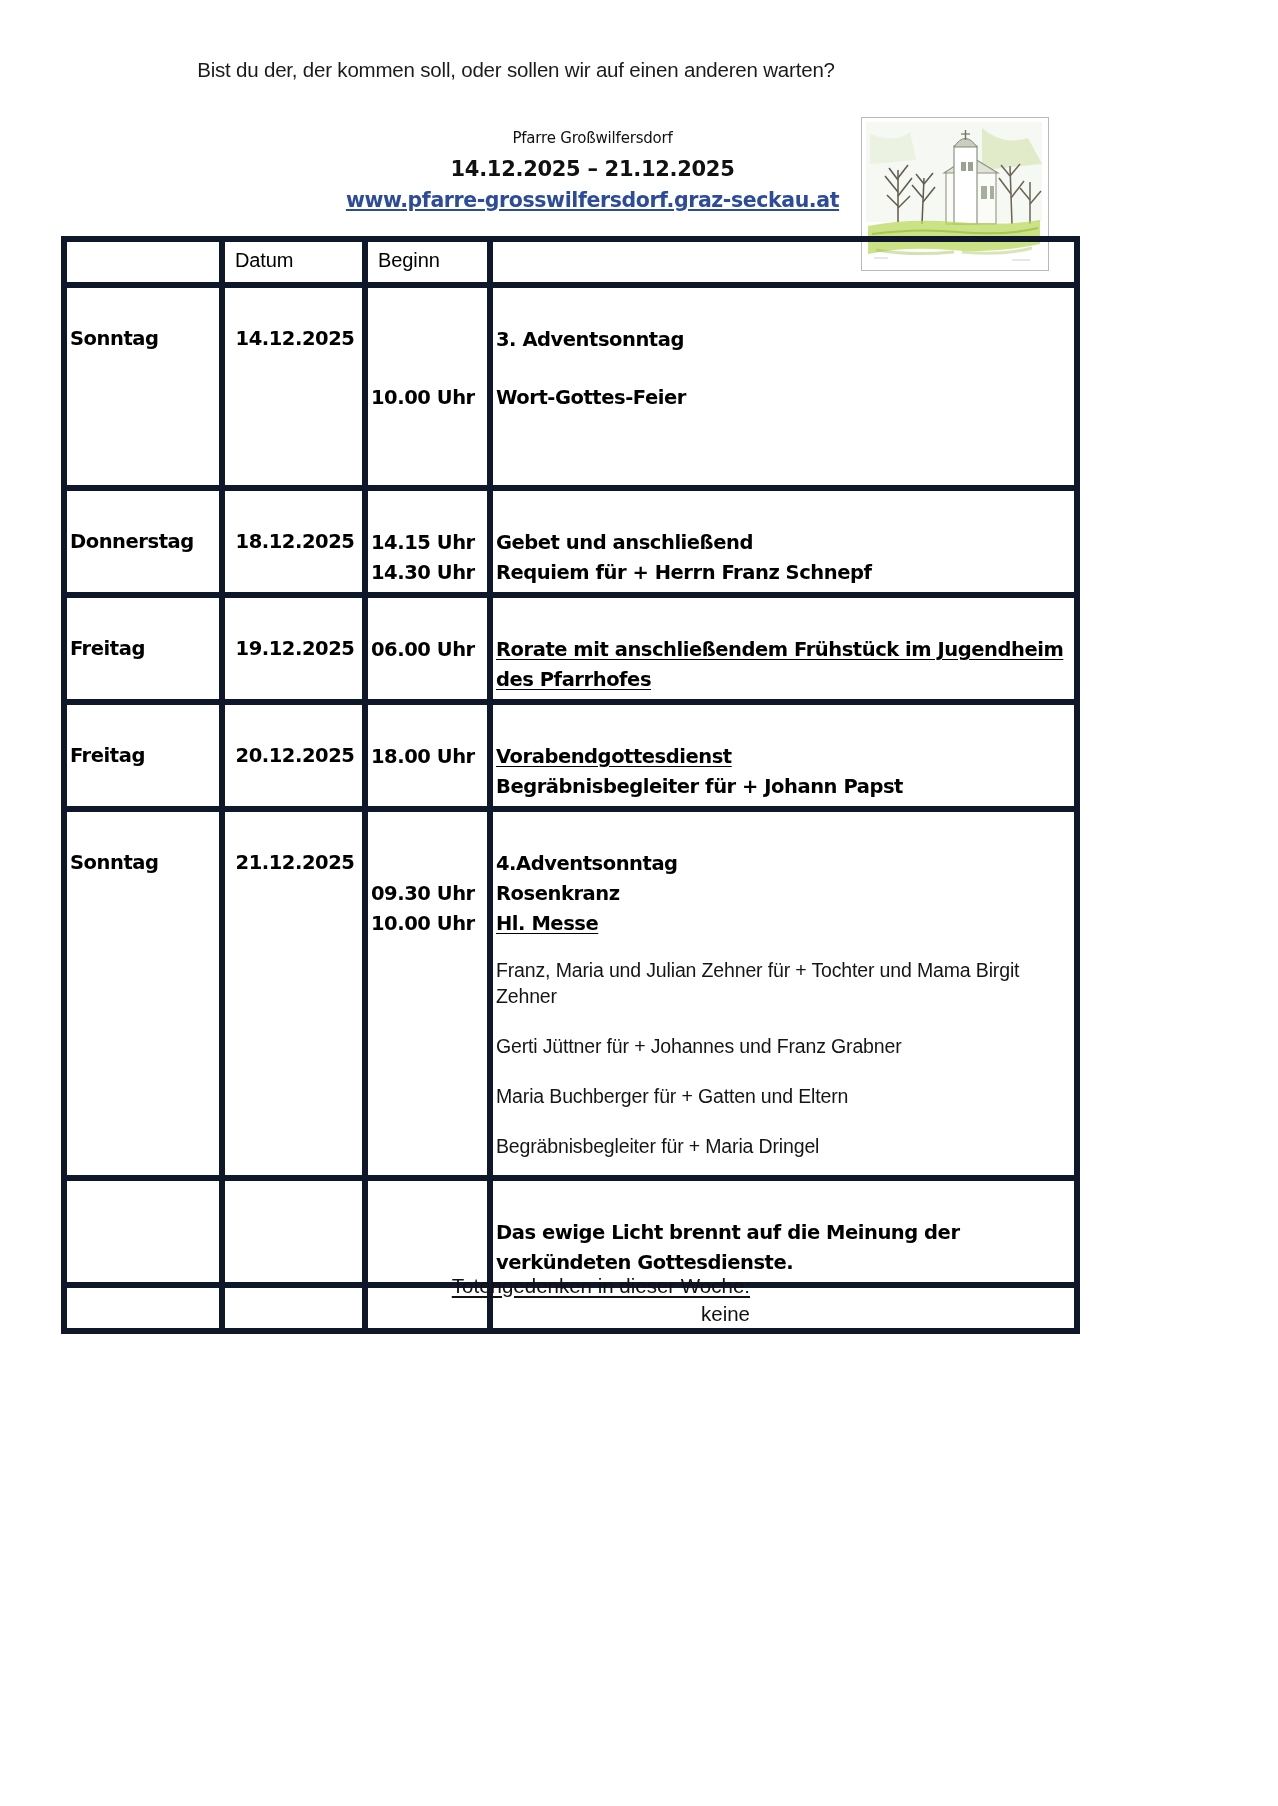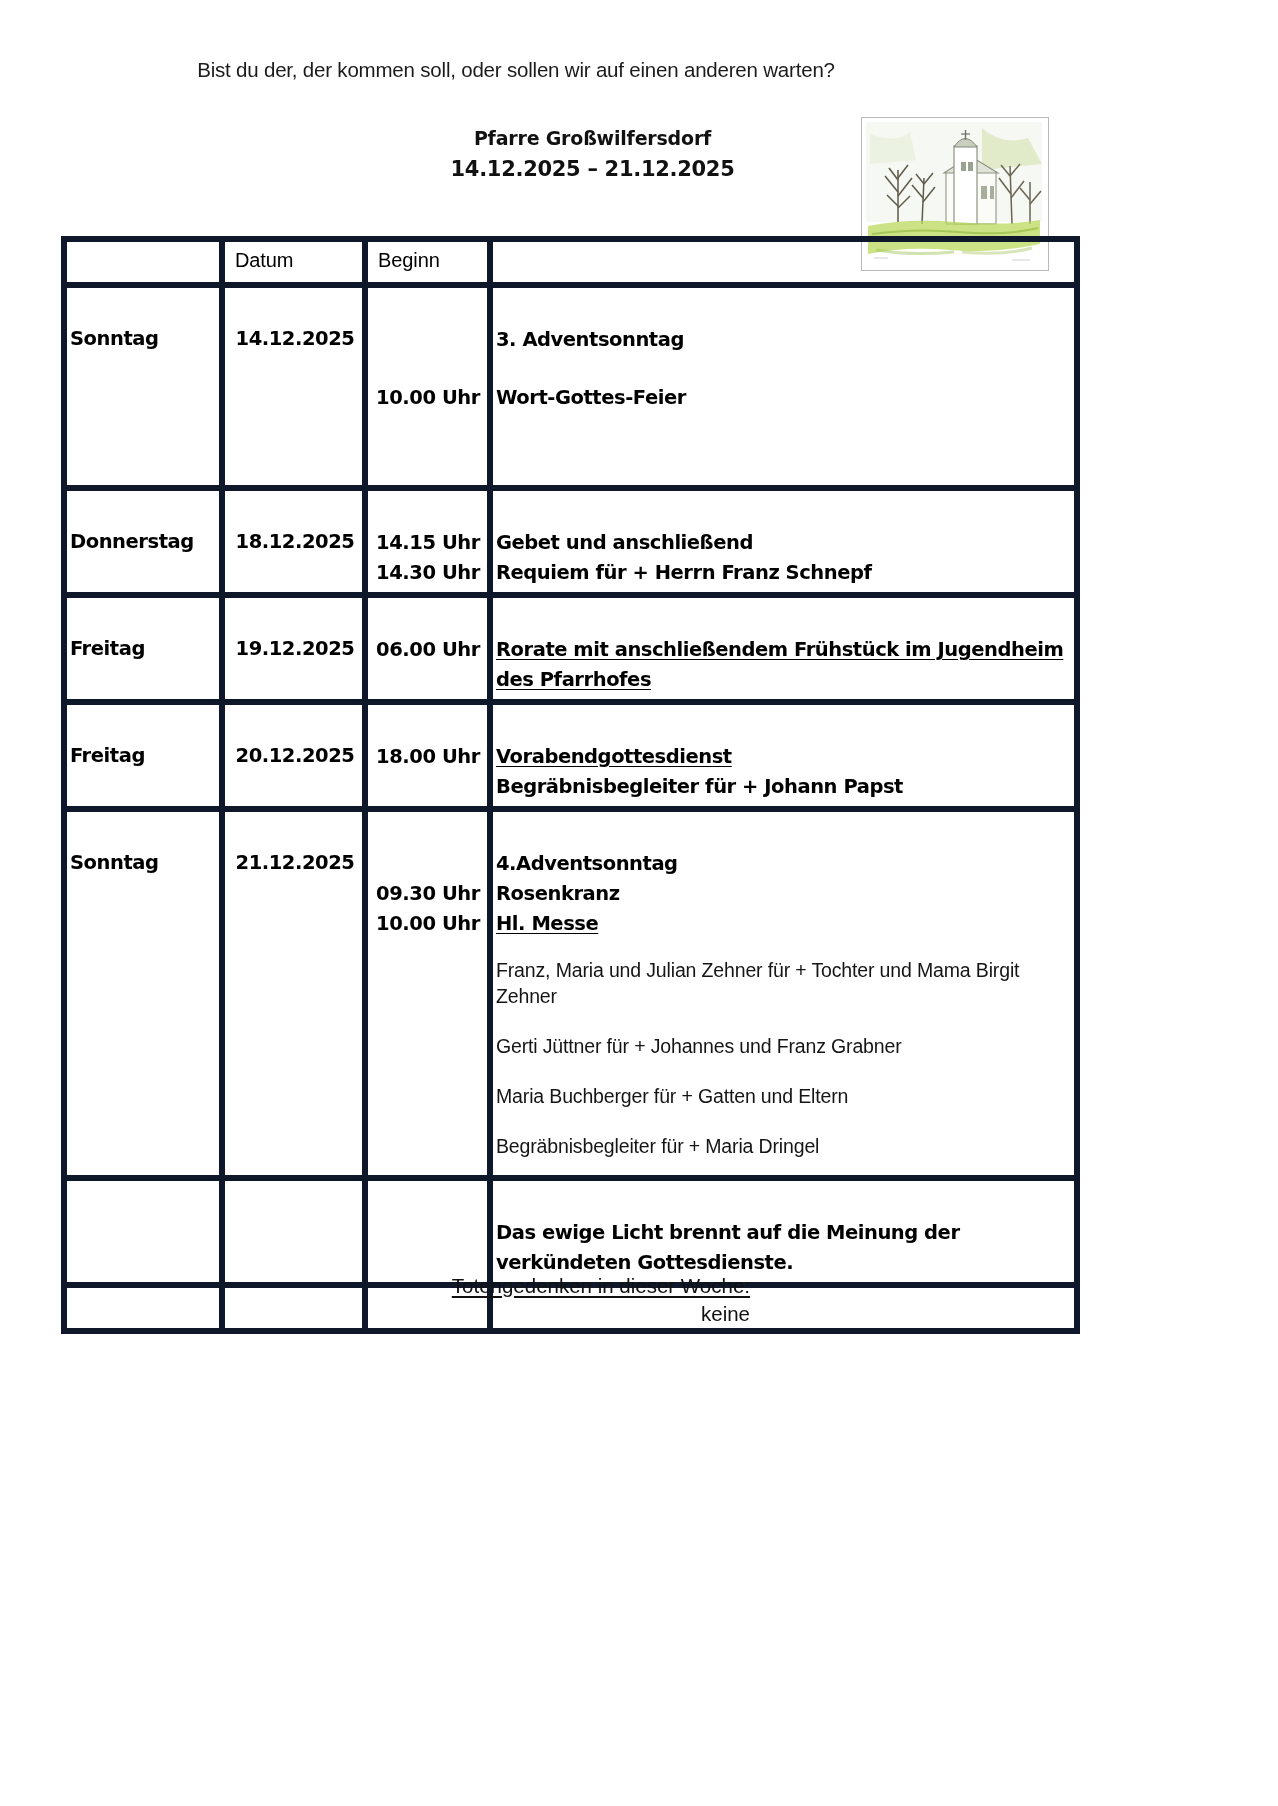--- a/index.html
+++ b/index.html
@@ -38,22 +38,22 @@
   }
 
   .head-block {
     position: absolute;
     left: 0; top: 123px;
     width: 1185px;
     text-align: center;
   }
   .head-title {
     font-family: "DejaVu Sans", sans-serif;
-    font-size: 19px;
-    font-weight: bold;
+    font-size: 15px;
+    font-weight: normal;
     letter-spacing: -0.2px;
     line-height: 31px;
     color: #111;
   }
   .head-dates {
     font-family: "DejaVu Sans", sans-serif;
     font-size: 21px;
     font-weight: bold;
     letter-spacing: -0.3px;
     line-height: 31px;
@@ -114,21 +114,21 @@
     white-space: nowrap;
   }
   .date-label { text-align: center; padding-right: 0; }
 
   .times {
     font-family: "DejaVu Sans", sans-serif;
     font-weight: bold;
     font-size: 19.5px;
     letter-spacing: -0.45px;
     line-height: 30px;
-    text-align: center;
+    text-align: left;
     white-space: nowrap;
   }
   .times .spacer { visibility: hidden; }
 
   .desc {
     font-family: "DejaVu Sans", sans-serif;
     font-weight: bold;
     font-size: 19.5px;
     letter-spacing: -0.45px;
     line-height: 30px;
@@ -174,20 +174,21 @@
 </head>
 <body>
 
 <div class="page">
 
   <div class="tagline">Bist du der, der kommen soll, oder sollen wir auf einen anderen warten?</div>
 
   <div class="head-block">
     <div class="head-title">Pfarre Großwilfersdorf</div>
     <div class="head-dates">14.12.2025 – 21.12.2025</div>
+    <div class="head-url">www.pfarre-grosswilfersdorf.graz-seckau.at</div>
   </div>
 
   <div class="church-img">
     <svg width="184" height="150" viewBox="0 0 184 150" xmlns="http://www.w3.org/2000/svg">
       <rect x="0" y="0" width="184" height="150" fill="#ffffff"></rect>
 
       <rect x="4" y="4" width="176" height="100" fill="#f3f6f0" opacity="0.8"></rect>
 
       <path d="M120 10 q20 18 46 10 l14 26 -60 6 z" fill="#cfe0a8" opacity="0.55"></path>
       <path d="M8 16 q26 10 40 -2 l6 28 -46 4 z" fill="#e3ecd2" opacity="0.5"></path>

